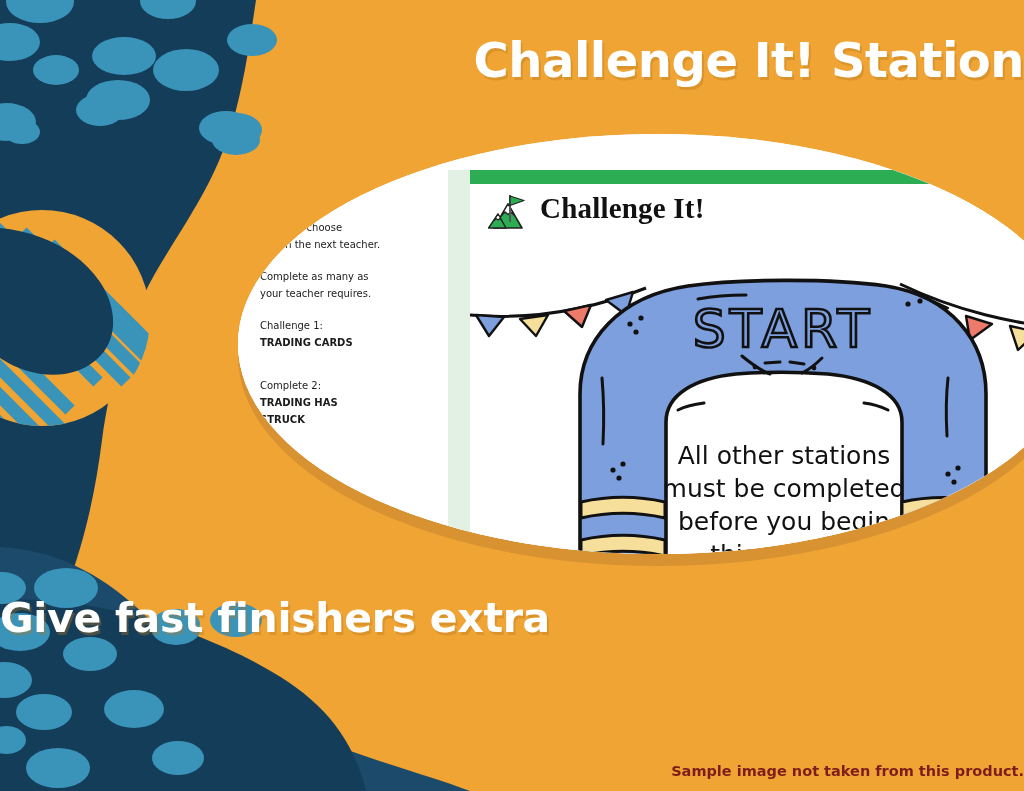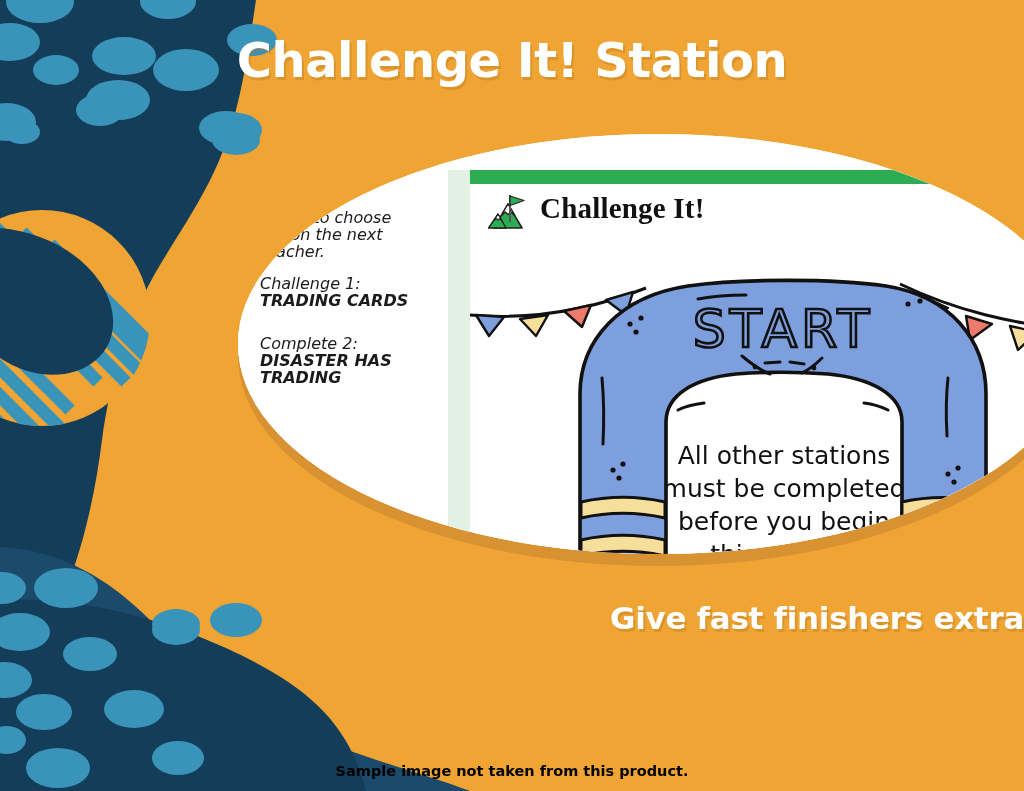--- a/index.html
+++ b/index.html
@@ -45,24 +45,23 @@
     position:absolute;left:232px;top:36px;width:620px;height:400px;
     background:#ffffff;
   }
   .green-bar{
     position:absolute;left:232px;top:36px;width:620px;height:14px;
     background:#2CAD53;
   }
 
   
   .ltext{
-    position:absolute;left:22px;top:58px;width:184px;
-    color:#1b1b1b;font-size:16px;line-height:17px;
+    position:absolute;left:22px;top:68px;width:184px;
+    color:#1b1b1b;font-size:10px;line-height:17px;
     font-family:"DejaVu Sans", sans-serif;
-    font-style:italic;
   }
   .ltext p{margin:0 0 15px 0;}
   .ltext .b{font-weight:bold;}
   .ltext .gap{height:11px;}
 
   
   .ch-head{
     position:absolute;left:250px;top:58px;
     display:flex;align-items:flex-start;gap:6px;
   }
@@ -70,39 +69,39 @@
     font-family:"Liberation Serif", serif;
     font-weight:bold;font-size:29px;color:#111;letter-spacing:.2px;
   }
 
   
   .arch-wrap{position:absolute;left:232px;top:140px;width:620px;height:300px;}
 
   
   .headline{
     position:absolute;left:0;right:0;top:32px;
-    text-align:center;
+    text-align:right;
     color:#ffffff;
     font-family:"DejaVu Sans", sans-serif;
     font-weight:bold;
     font-size:48px;
     letter-spacing:-0.5px;
     text-shadow:2px 3px 0 rgba(180,120,30,.35);
   }
   .tagline{
     position:absolute;left:0;right:0;top:592px;
-    text-align:right;color:#ffffff;
+    text-align:left;color:#ffffff;
     font-family:"DejaVu Sans", sans-serif;
-    font-weight:bold;font-size:31px;line-height:53px;
+    font-weight:bold;font-size:41px;line-height:53px;
     letter-spacing:-0.3px;
     text-shadow:2px 3px 0 rgba(180,120,30,.35);
   }
   .disclaimer{
     position:absolute;left:0;right:0;top:763px;
-    text-align:center;color:#000000;
+    text-align:right;color:#7f1d1d;
     font-family:"DejaVu Sans", sans-serif;
     font-weight:bold;font-size:14.5px;
   }
 </style>
 </head>
 <body>
 
 <div class="stage">
 
   <svg class="deco" width="1024" height="791" viewBox="0 0 1024 791">
@@ -193,28 +192,32 @@
       <div class="slide-right"></div>
       <div class="green-bar"></div>
 
       <div class="ltext">
         <p>
           <span>e four</span><br>
           <span>enges to choose</span><br>
           <span>om on the next teacher.</span>
         </p>
         <p>
+          <span>Complete as many as</span><br>
+          <span>your teacher requires.</span>
+        </p>
+        <p>
           <span>Challenge 1:</span><br>
           <span class="b">TRADING CARDS</span>
         </p>
         <div class="gap"></div>
         <p>
           <span>Complete 2:</span><br>
-          <span class="b">DISASTER HAS</span><br>
-          <span class="b">TRADING</span>
+          <span class="b">TRADING HAS</span><br>
+          <span class="b">STRUCK</span>
         </p>
         <div class="gap"></div>
       </div>
 
       <div class="ch-head">
         <svg width="46" height="40" viewBox="0 0 46 40">
           <path d="M6,36 L20,12 L34,36 Z" fill="#2CAD53" stroke="#222" stroke-width="1.6" stroke-linejoin="round"></path>
           <path d="M13.4,23.5 L20,12 L26.6,23.5 L22.5,20 L20,22.6 L17.2,20 Z" fill="#fff" stroke="#222" stroke-width="1.3" stroke-linejoin="round"></path>
           <path d="M0.5,36 L10,22 L18,36 Z" fill="#2CAD53" stroke="#222" stroke-width="1.5" stroke-linejoin="round"></path>
           <path d="M6.2,28.5 L10,22 L13.8,28.5 L11.6,26.6 L10,28 L8.3,26.6 Z" fill="#fff" stroke="#222" stroke-width="1.1" stroke-linejoin="round"></path>

